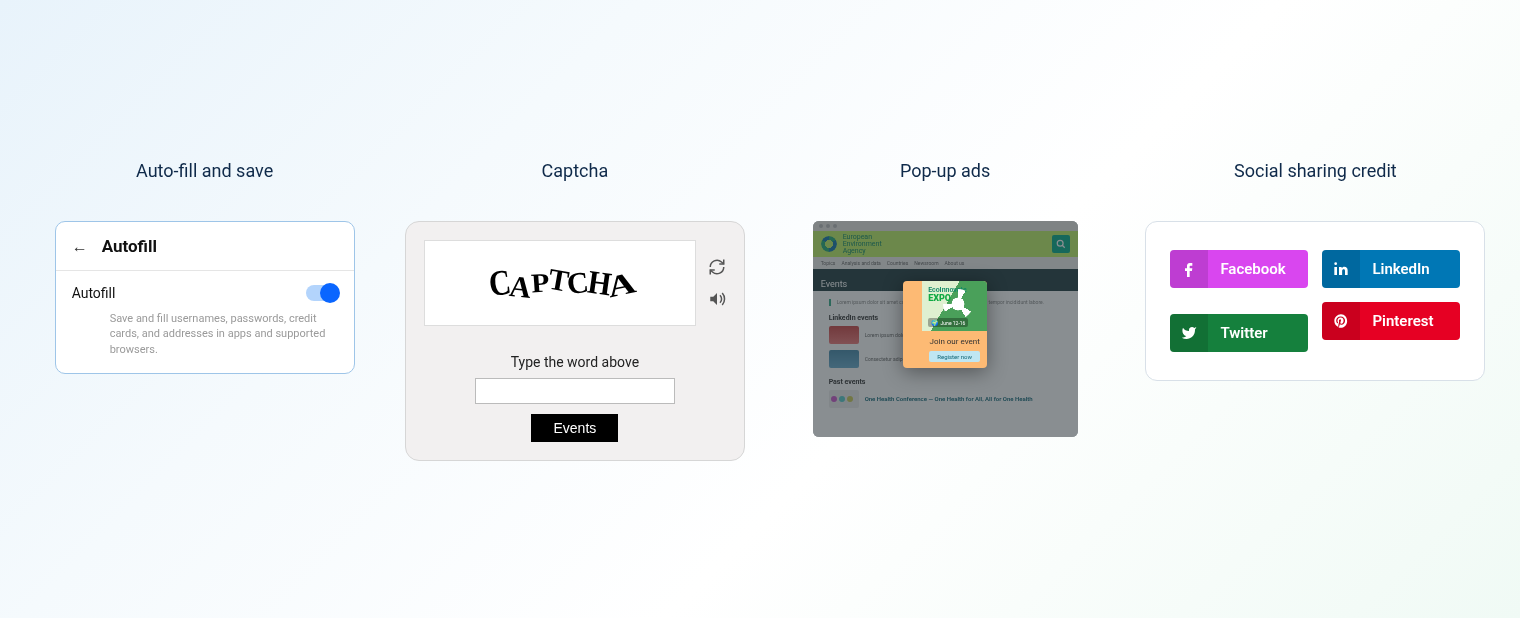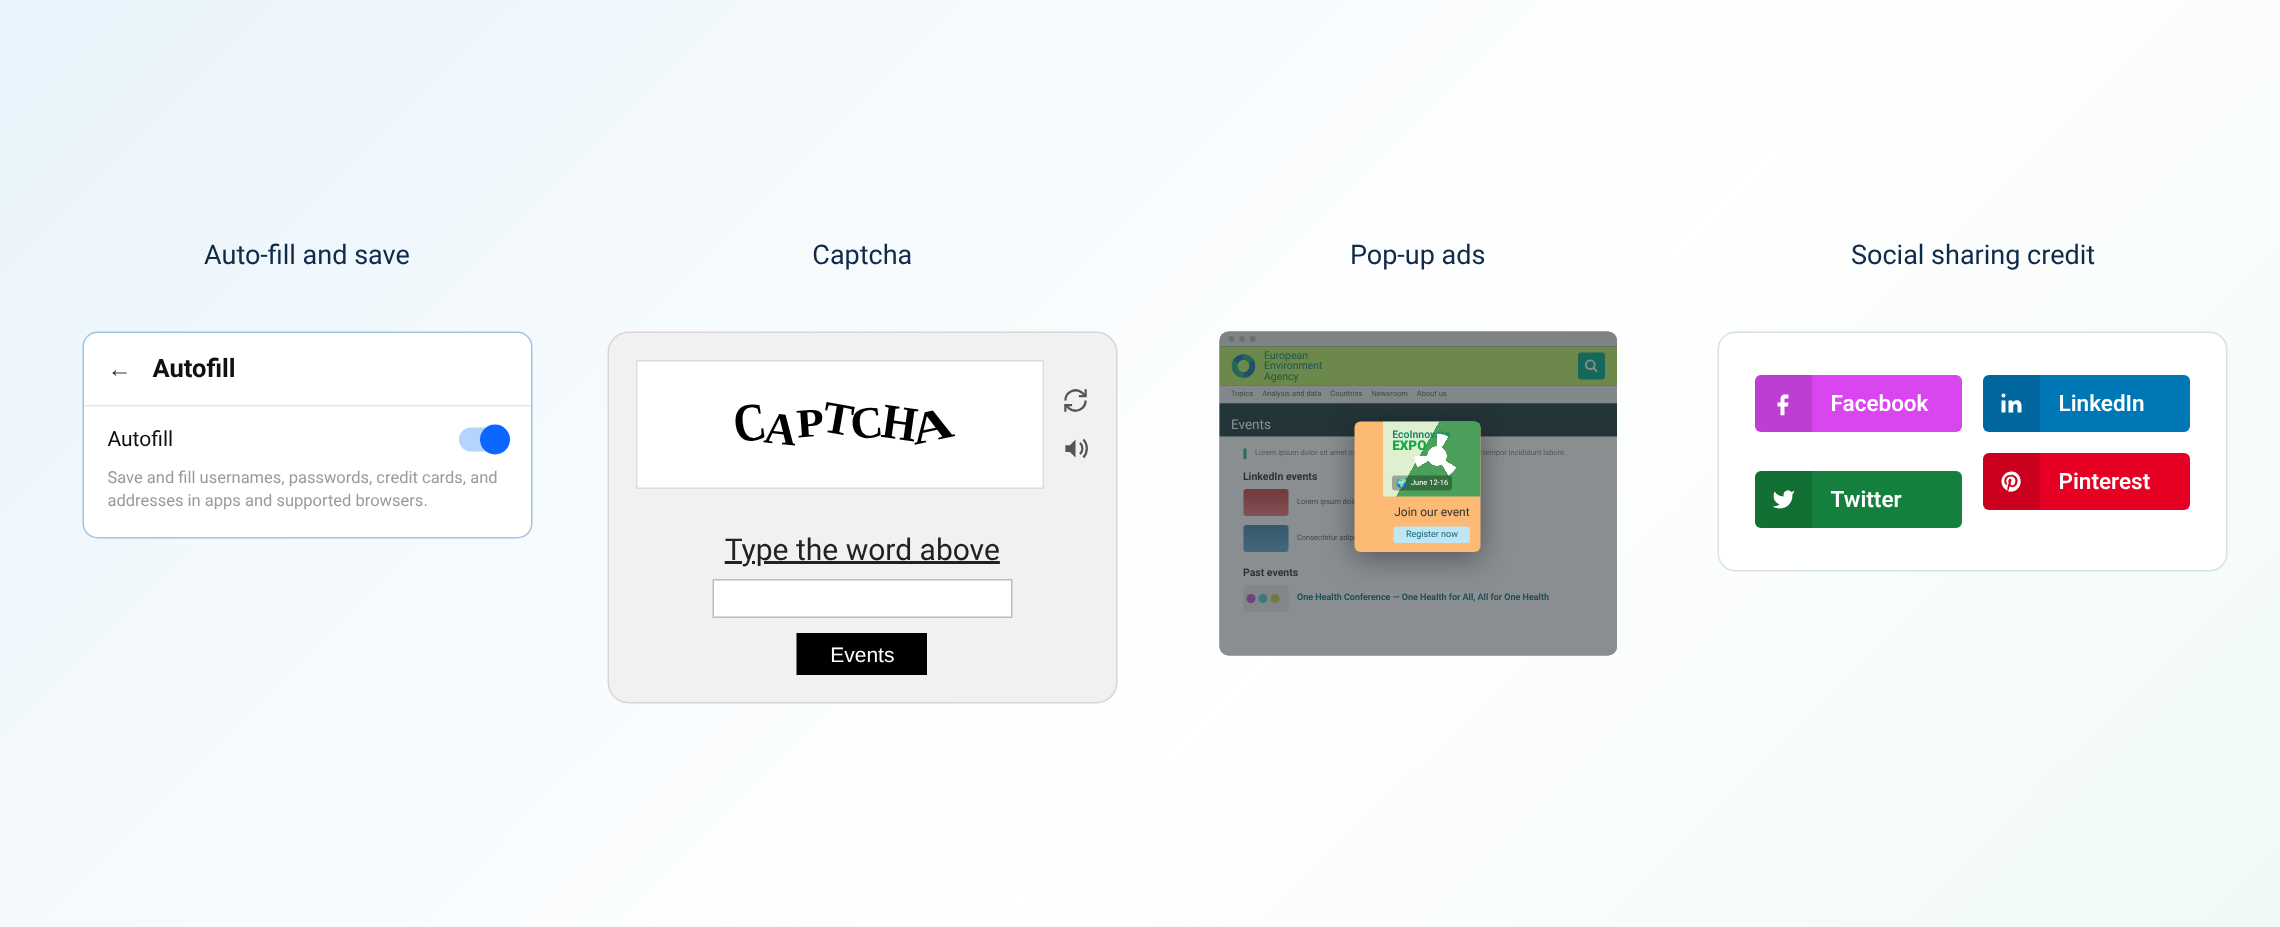--- a/index.html
+++ b/index.html
@@ -67,20 +67,21 @@
     margin-bottom: 10px;
   }
   .af-label {
     font-size: 14px;
     color: #111;
   }
   .af-desc {
     font-size: 11px;
     line-height: 1.4;
     color: #9a9a9a;
+    margin-left: 38px;
   }
   .toggle {
     width: 32px;
     height: 16px;
     background: #b3d4fc;
     border-radius: 10px;
     position: relative;
     cursor: pointer;
   }
   .toggle::after {
@@ -134,23 +135,22 @@
   .captcha-img span:nth-child(7){ transform: rotate(-12deg) translateY(2px) scaleX(1.3); display:inline-block;}
   .captcha-icons {
     display: flex;
     flex-direction: column;
     gap: 14px;
     color: #555;
   }
   .captcha-icons svg { cursor: pointer; }
   .captcha-label {
     margin-top: 28px;
-    font-size: 20px;
+    font-size: 14px;
     color: #222;
-    text-decoration: underline;
   }
   .captcha-input {
     margin-top: 8px;
     width: 200px;
     height: 26px;
     border: 1px solid #bbb;
     background: #fff;
   }
   .captcha-btn {
     margin-top: 10px;

